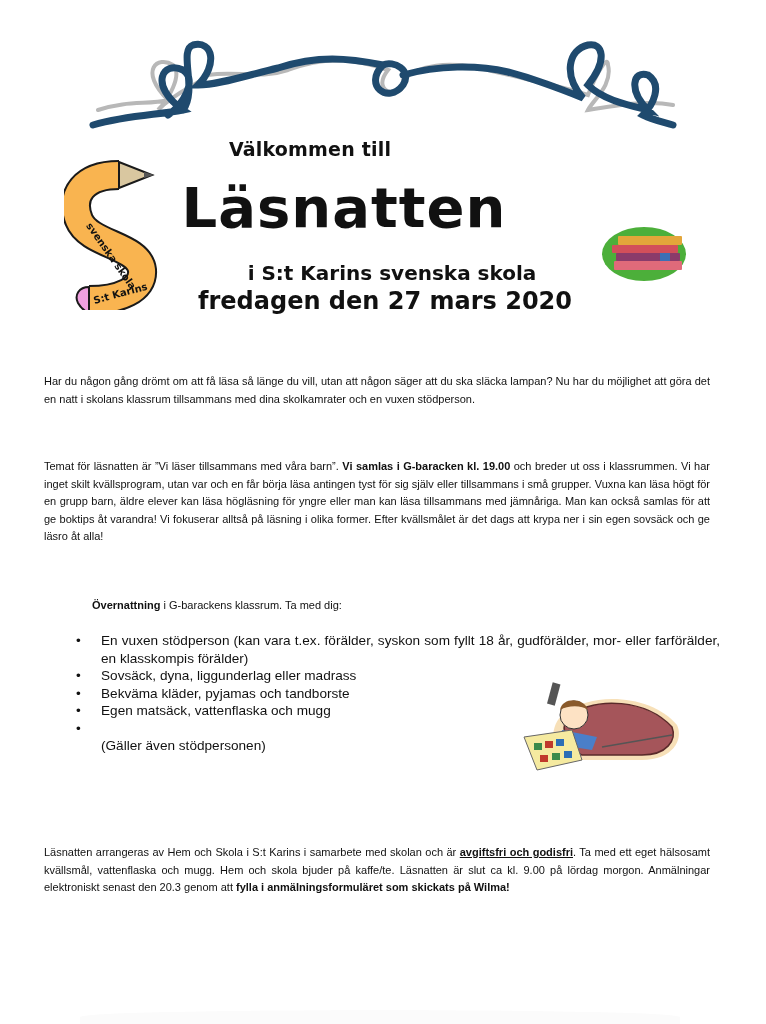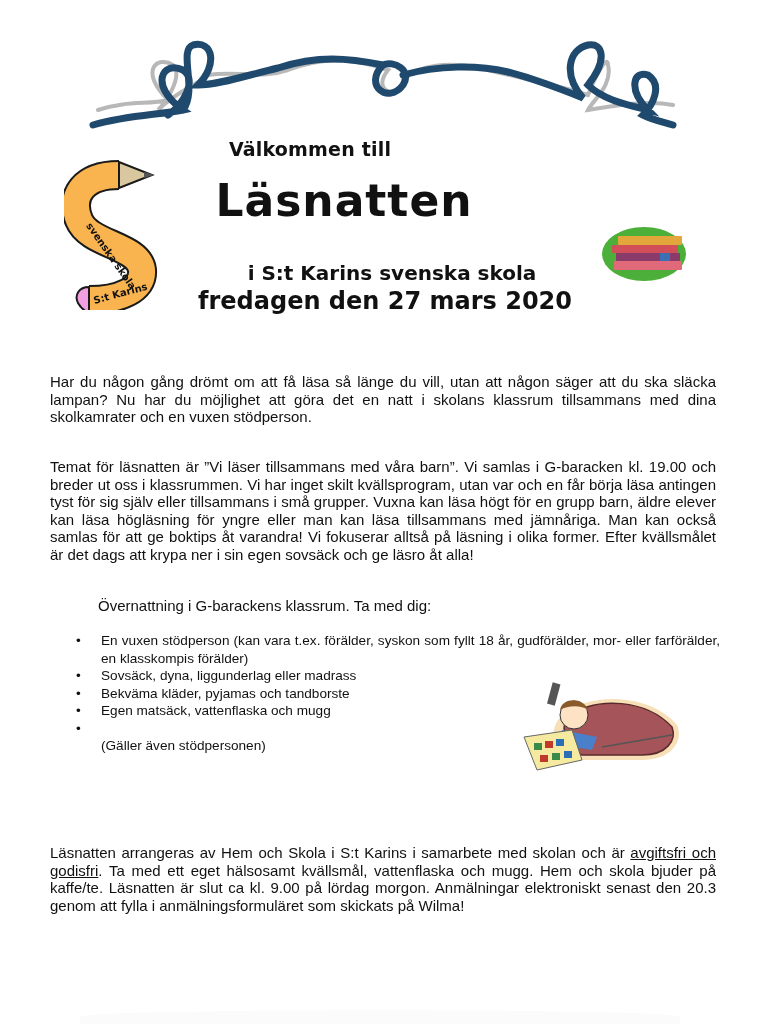--- a/index.html
+++ b/index.html
@@ -8,38 +8,38 @@
 
     .ribbon { position: absolute; left: 88px; top: 30px; width: 590px; height: 105px; }
 
     .pencil-logo { position: absolute; left: 64px; top: 160px; width: 100px; height: 150px; }
     .books-img { position: absolute; left: 600px; top: 222px; width: 92px; height: 60px; }
     .kid-img { position: absolute; left: 512px; top: 675px; width: 175px; height: 100px; }
 
     .welcome { position: absolute; left: 0; width: 620px; top: 138px; text-align: center;
       font-size: 19px; font-weight: bold; letter-spacing: 0.2px; }
     .title { position: absolute; left: 0; width: 688px; top: 175px; text-align: center;
-      font-size: 44px; font-weight: bold; letter-spacing: 1px; }
+      font-size: 56px; font-weight: bold; letter-spacing: 1px; }
     .subtitle { position: absolute; left: 9px; width: 766px; top: 261px; text-align: center;
       font-size: 20px; font-weight: bold; }
     .date { position: absolute; left: 2px; width: 766px; top: 287px; text-align: center;
       font-size: 24px; font-weight: bold; }
 
-    .para { position: absolute; left: 50px; width: 666px; font-family: "Liberation Sans", sans-serif;
-      font-size: 15px; line-height: 17.5px; text-align: justify; color: #111; }
+    .para { position: absolute; left: 44px; width: 666px; font-family: "Liberation Sans", sans-serif;
+      font-size: 11px; line-height: 17.5px; text-align: justify; color: #111; }
     .p1 { top: 373px; }
     .p2 { top: 458px; }
     .p3 { top: 597px; margin-left: 48px; }
     .p4 { top: 844px; }
     .list { position: absolute; left: 76px; width: 644px; top: 632px; font-family: "Liberation Sans", sans-serif;
       font-size: 13.6px; line-height: 17.5px; list-style: none; }
     .list li { position: relative; padding-left: 25px; text-align: justify; }
     .list li .bullet { position: absolute; left: 0; top: 0; }
-    b { font-weight: normal; }
-    u { text-decoration: underline; }
+    b { font-weight: bold; }
+    u { text-decoration: underline; font-weight: bold; }
     .bottom-shadow { position: absolute; left: 80px; top: 1010px; width: 600px; height: 14px;
       background: #fbfbfb; border-radius: 50% 50% 0 0; }
   </style>
 </head>
 <body>
 
 <svg class="ribbon" viewBox="0 0 590 105">
   <g fill="none" stroke-linecap="round">
 
     <path d="M10 80 C40 70 60 75 80 70 C50 40 70 25 85 35 C95 45 80 70 70 80 C90 60 110 55 120 45 C150 40 170 50 200 40 C240 25 270 30 300 40 C280 65 320 70 315 50 C330 35 360 30 400 40 C440 50 470 55 500 65 C510 40 520 25 520 35 C525 55 505 70 500 80 C530 75 560 70 585 75" stroke="#b8b8b8" stroke-width="4"></path>

